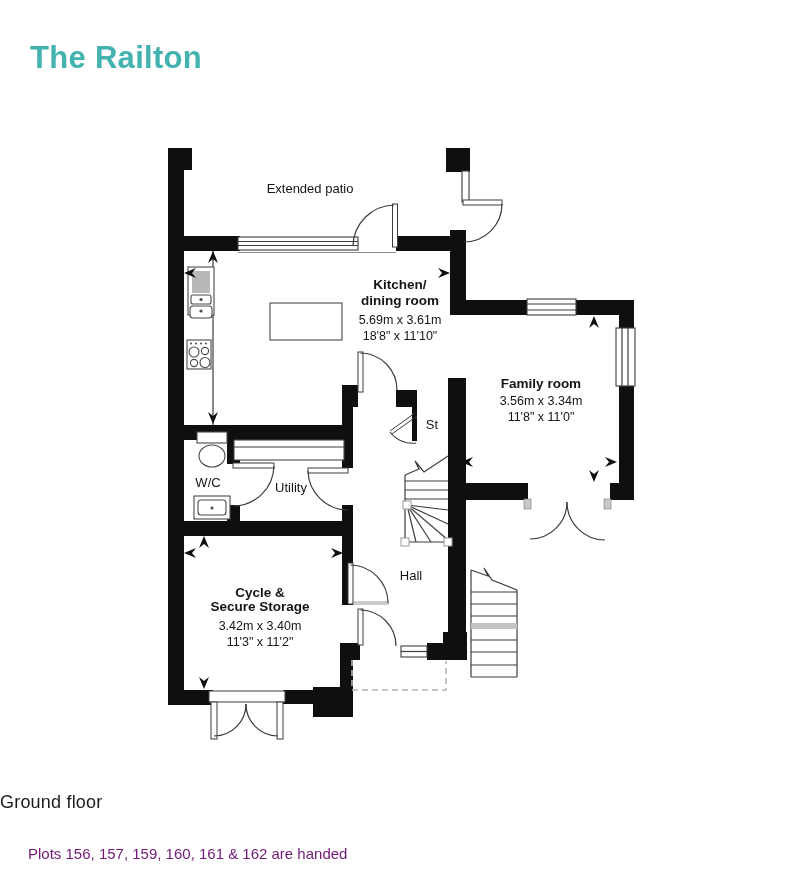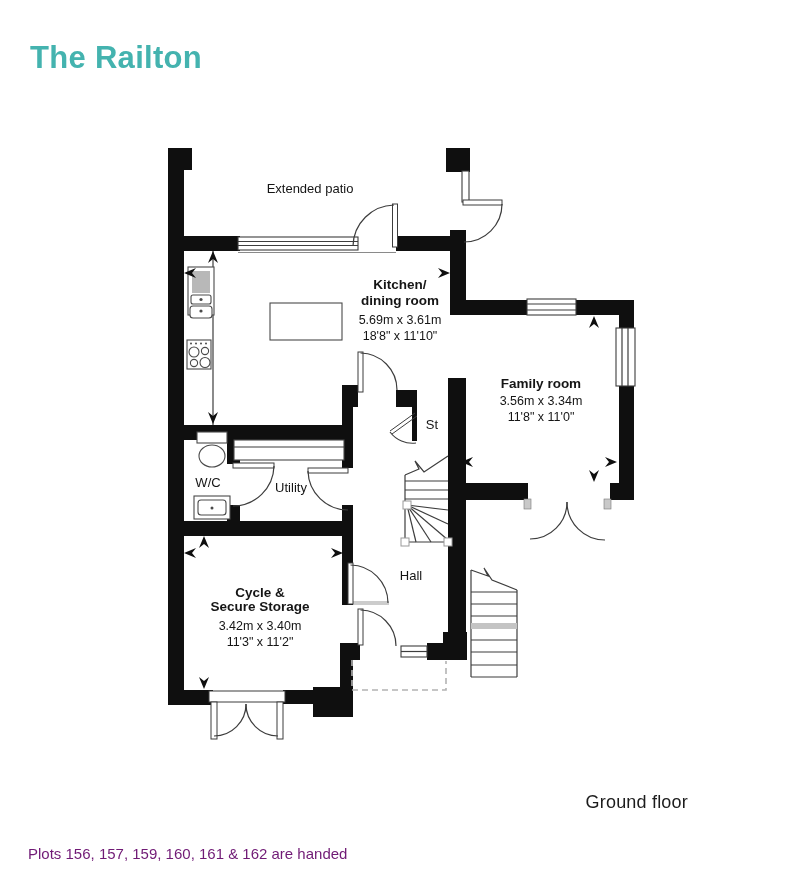--- a/index.html
+++ b/index.html
@@ -1,20 +1,20 @@
 <!DOCTYPE html>
 <html><head>
 <meta charset="utf-8">
 <style>
   html,body{margin:0;padding:0;background:#fff;}
   .page{position:relative;width:688px;height:890px;background:#ffffff;overflow:hidden;
         font-family:"Liberation Sans",sans-serif;color:#1a1a1a;}
   .title{position:absolute;left:30px;top:40px;font-size:31px;font-weight:700;
          color:#44B3AF;letter-spacing:.3px;}
-  .floor-caption{position:absolute;left:0;top:792px;width:100%;text-align:right;
+  .floor-caption{position:absolute;left:0;top:792px;width:100%;text-align:left;
          font-size:18px;color:#1c1c1c;letter-spacing:.2px;}
   .footnote{position:absolute;left:28px;top:845px;font-size:15px;color:#701a75;}
   svg{position:absolute;left:0;top:0;}
   svg text{font-family:"Liberation Sans",sans-serif;fill:#151515;}
   .rname{font-weight:700;font-size:13.5px;}
   .rsm{font-size:13px;}
   .rdim{font-size:12.5px;}
   .wall{fill:#0f0f0f;}
   .thin{stroke:#3d3d3d;stroke-width:1.2;fill:none;}
   .arc{stroke:#3d3d3d;stroke-width:1.2;fill:none;}

